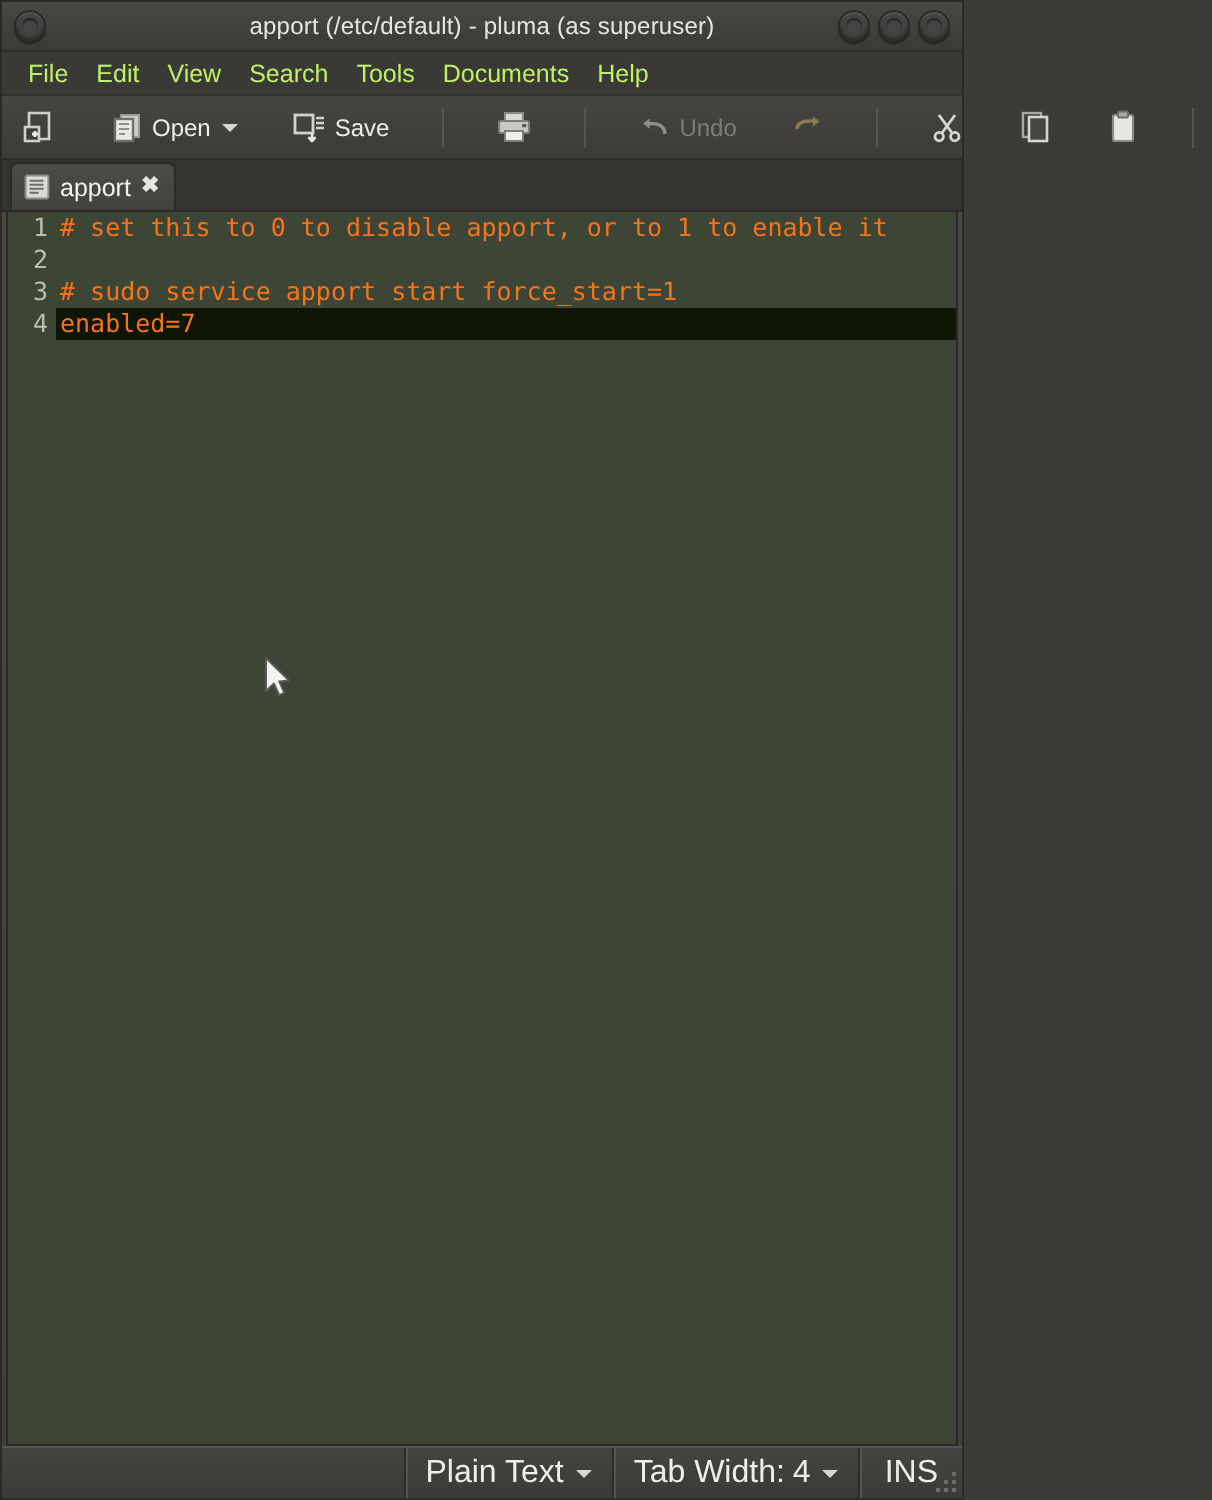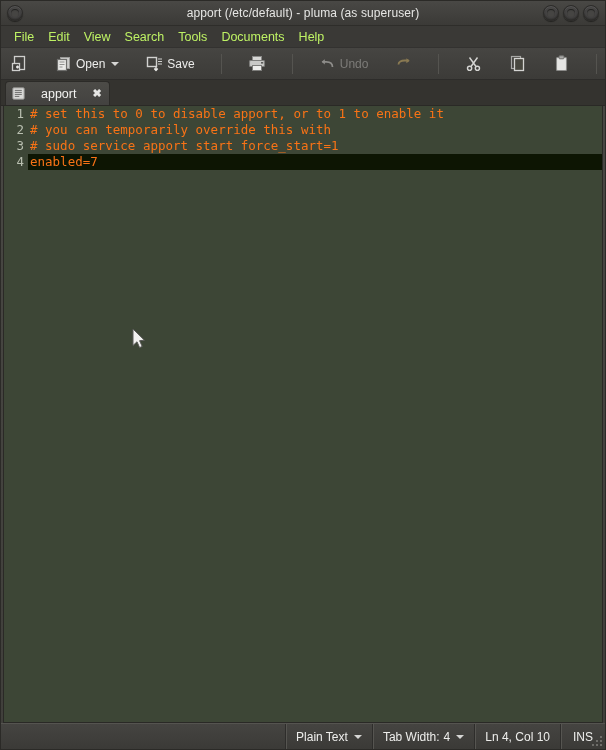--- a/index.html
+++ b/index.html
@@ -4,21 +4,21 @@
 <style>
   * { box-sizing: border-box; margin: 0; padding: 0; }
   html, body {
     width: 606px; height: 750px;
     background: #3c3b37;
     font-family: "Liberation Sans", sans-serif;
     overflow: hidden;
   }
 
   #app {
-    width: 606px; height: 750px;
+    width: 482px; height: 750px;
     position: relative;
     display: flex;
     flex-direction: column;
     background: linear-gradient(180deg, #4a4945 0%, #403f3b 100%);
     border: 1px solid #2b2a27;
   }
 
   
   .titlebar {
     height: 25px;
@@ -125,21 +125,21 @@
     background: #34332f;
     display: flex;
     align-items: flex-end;
     padding-left: 4px;
     border-bottom: 1px solid #2a2926;
   }
   .tab {
     height: 24px;
     display: flex;
     align-items: center;
-    gap: 16px;
+    gap: 5px;
     padding: 0 7px 0 6px;
     background: linear-gradient(180deg, #4c4b47 0%, #434240 100%);
     border: 1px solid #2c2b28;
     border-bottom: none;
     border-radius: 4px 4px 0 0;
     color: #f2f2f0;
     font-size: 12.5px;
     cursor: default;
   }
   .tab-close {
@@ -195,21 +195,21 @@
   }
 
   
   .statusbar {
     height: 26px;
     flex: 0 0 26px;
     background: linear-gradient(180deg, #454441 0%, #3b3a37 100%);
     border-top: 1px solid #555450;
     display: flex;
     align-items: center;
-    font-size: 12px;
+    font-size: 16px;
     color: #eeeeec;
     position: relative;
   }
   .sb-cell {
     display: flex;
     align-items: center;
     gap: 4px;
     height: 100%;
     padding: 0 10px;
     border-left: 1px solid #2e2d2b;
@@ -403,21 +403,20 @@
   <div class="editor-wrap">
     <div class="editor">
 
       <div class="code-line">
         <span class="gutter">1</span>
         <span class="code-text"># set this to 0 to disable apport, or to 1 to enable it</span>
       </div>
 
       <div class="code-line">
         <span class="gutter">2</span>
-        <span class="code-text"># you can temporarily override this with</span>
       </div>
 
       <div class="code-line">
         <span class="gutter">3</span>
         <span class="code-text"># sudo service apport start force_start=1</span>
       </div>
 
       <div class="code-line current">
         <span class="gutter">4</span>
         <span class="code-text">enabled=7</span>
@@ -437,23 +436,20 @@
       <span>Plain Text</span>
       <span class="caret"></span>
     </div>
 
     <div class="sb-cell">
       <span>Tab Width:</span>
       <span>4</span>
       <span class="caret"></span>
     </div>
 
-    <div class="sb-cell">
-      <span>Ln 4, Col 10</span>
-    </div>
 
     <div class="sb-cell sb-ins">
       <span>INS</span>
     </div>
 
     <div class="grip">
       <i style="right:0;bottom:0"></i>
       <i style="right:4px;bottom:0"></i>
       <i style="right:8px;bottom:0"></i>
       <i style="right:0;bottom:4px"></i>

